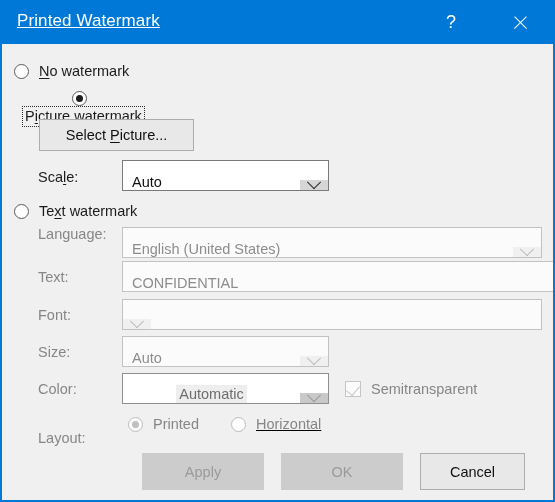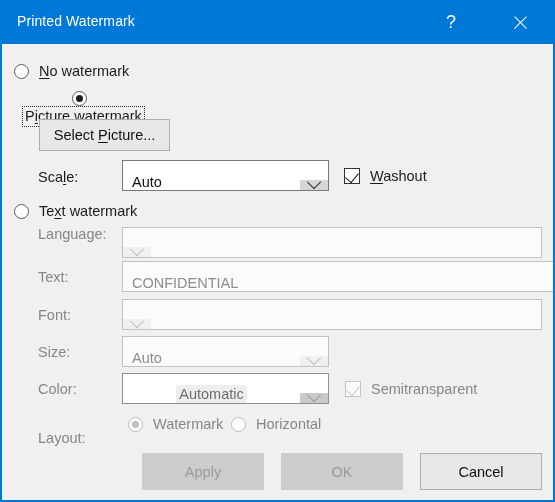--- a/index.html
+++ b/index.html
@@ -32,25 +32,26 @@
     top: 0;
     width: 555px;
     height: 44px;
     background: #0078d7;
     color: #ffffff;
   }
   .title-text {
     position: absolute;
     left: 17px;
     top: 11px;
-    font-size: 14px;
+    font-size: 17px;
     line-height: 20px;
     color: #ffffff;
     letter-spacing: 0.1px;
     white-space: nowrap;
+    text-decoration: underline;
   }
   .tb-btn {
     position: absolute;
     top: 0;
     height: 44px;
     width: 46px;
     display: flex;
     align-items: center;
     justify-content: center;
     color: #ffffff;
@@ -234,45 +235,40 @@
     <div class="abs radio-row" style="left:12px; top:18px;">
       <span class="radio"></span>
       <span class="lbl radio-label"><u>N</u>o watermark</span>
     </div>
 
     <div class="abs radio-row" style="left:12px; top:47px;flex-direction:column;">
       <span class="radio on"></span>
       <span class="lbl focusbox">P<u>i</u>cture watermark</span>
     </div>
 
-    <div class="abs btn plain" style="left:37px; top:75px; width:131px; height:32px;">
+    <div class="abs btn plain" style="left:37px; top:75px; width:155px; height:32px;">
       <span>Select <u>P</u>icture...</span>
     </div>
 
     <div class="abs lbl" style="left:36px; top:124px;">Sca<u>l</u>e:</div>
     <div class="abs combo" style="left:120px; top:116px; width:207px; height:31px;">
       <div class="val">Auto</div>
       <div class="arrow">
         <span class="chev"></span>
       </div>
     </div>
-    <div class="abs cbx-row" style="left:342px; top:123px;">
-      <span class="cbx">
-          <span class="tick"></span>
-        </span>
-      <span class="lbl cbx-label"><u>W</u>ashout</span>
-    </div>
 
     <div class="abs radio-row" style="left:12px; top:158px;">
       <span class="radio"></span>
       <span class="lbl radio-label">Te<u>x</u>t watermark</span>
     </div>
 
     <div class="abs lbl dis" style="left:36px; top:181px;">Language:</div>
     <div class="abs combo dis" style="left:120px; top:183px; width:420px; height:31px;">
+      <div class="val">English (United States)</div>
       <div class="arrow">
         <span class="chev"></span>
       </div>
     </div>
 
     <div class="abs lbl dis" style="left:36px; top:224px;">Text:</div>
     <div class="abs combo dis" style="left:120px; top:217px; width:480px; height:31px;">
       <div class="val">CONFIDENTIAL</div>
       <div class="arrow">
         <span class="chev"></span>
@@ -306,31 +302,31 @@
     <div class="abs cbx-row" style="left:343px; top:336px;">
       <span class="cbx dis">
           <span class="tick"></span>
         </span>
       <span class="lbl dis cbx-label">Semitransparent</span>
     </div>
 
     <div class="abs lbl dis" style="left:36px; top:373px;margin-top:12px;">Layout:</div>
     <div class="abs radio-row" style="left:126px; top:371px;">
       <span class="radio dis on"></span>
-      <span class="lbl dis radio-label">Watermark</span>
-    </div>
-    <div class="abs radio-row" style="left:229px; top:371px;">
+      <span class="lbl dis radio-label">Printed</span>
+    </div>
+    <div class="abs radio-row" style="left:229px; top:371px;text-decoration:underline;">
       <span class="radio dis"></span>
       <span class="lbl dis radio-label">Horizontal</span>
     </div>
 
     <div class="abs btn dis" style="left:140px; top:409px; width:122px; height:37px;">
       <span>Apply</span>
     </div>
     <div class="abs btn dis" style="left:279px; top:409px; width:122px; height:37px;">
       <span>OK</span>
     </div>
-    <div class="abs btn plain" style="left:418px; top:409px; width:122px; height:37px;">
+    <div class="abs btn plain" style="left:418px; top:409px; width:105px; height:37px;">
       <span>Cancel</span>
     </div>
 
   </div>
 </div>
 
 </body></html>

